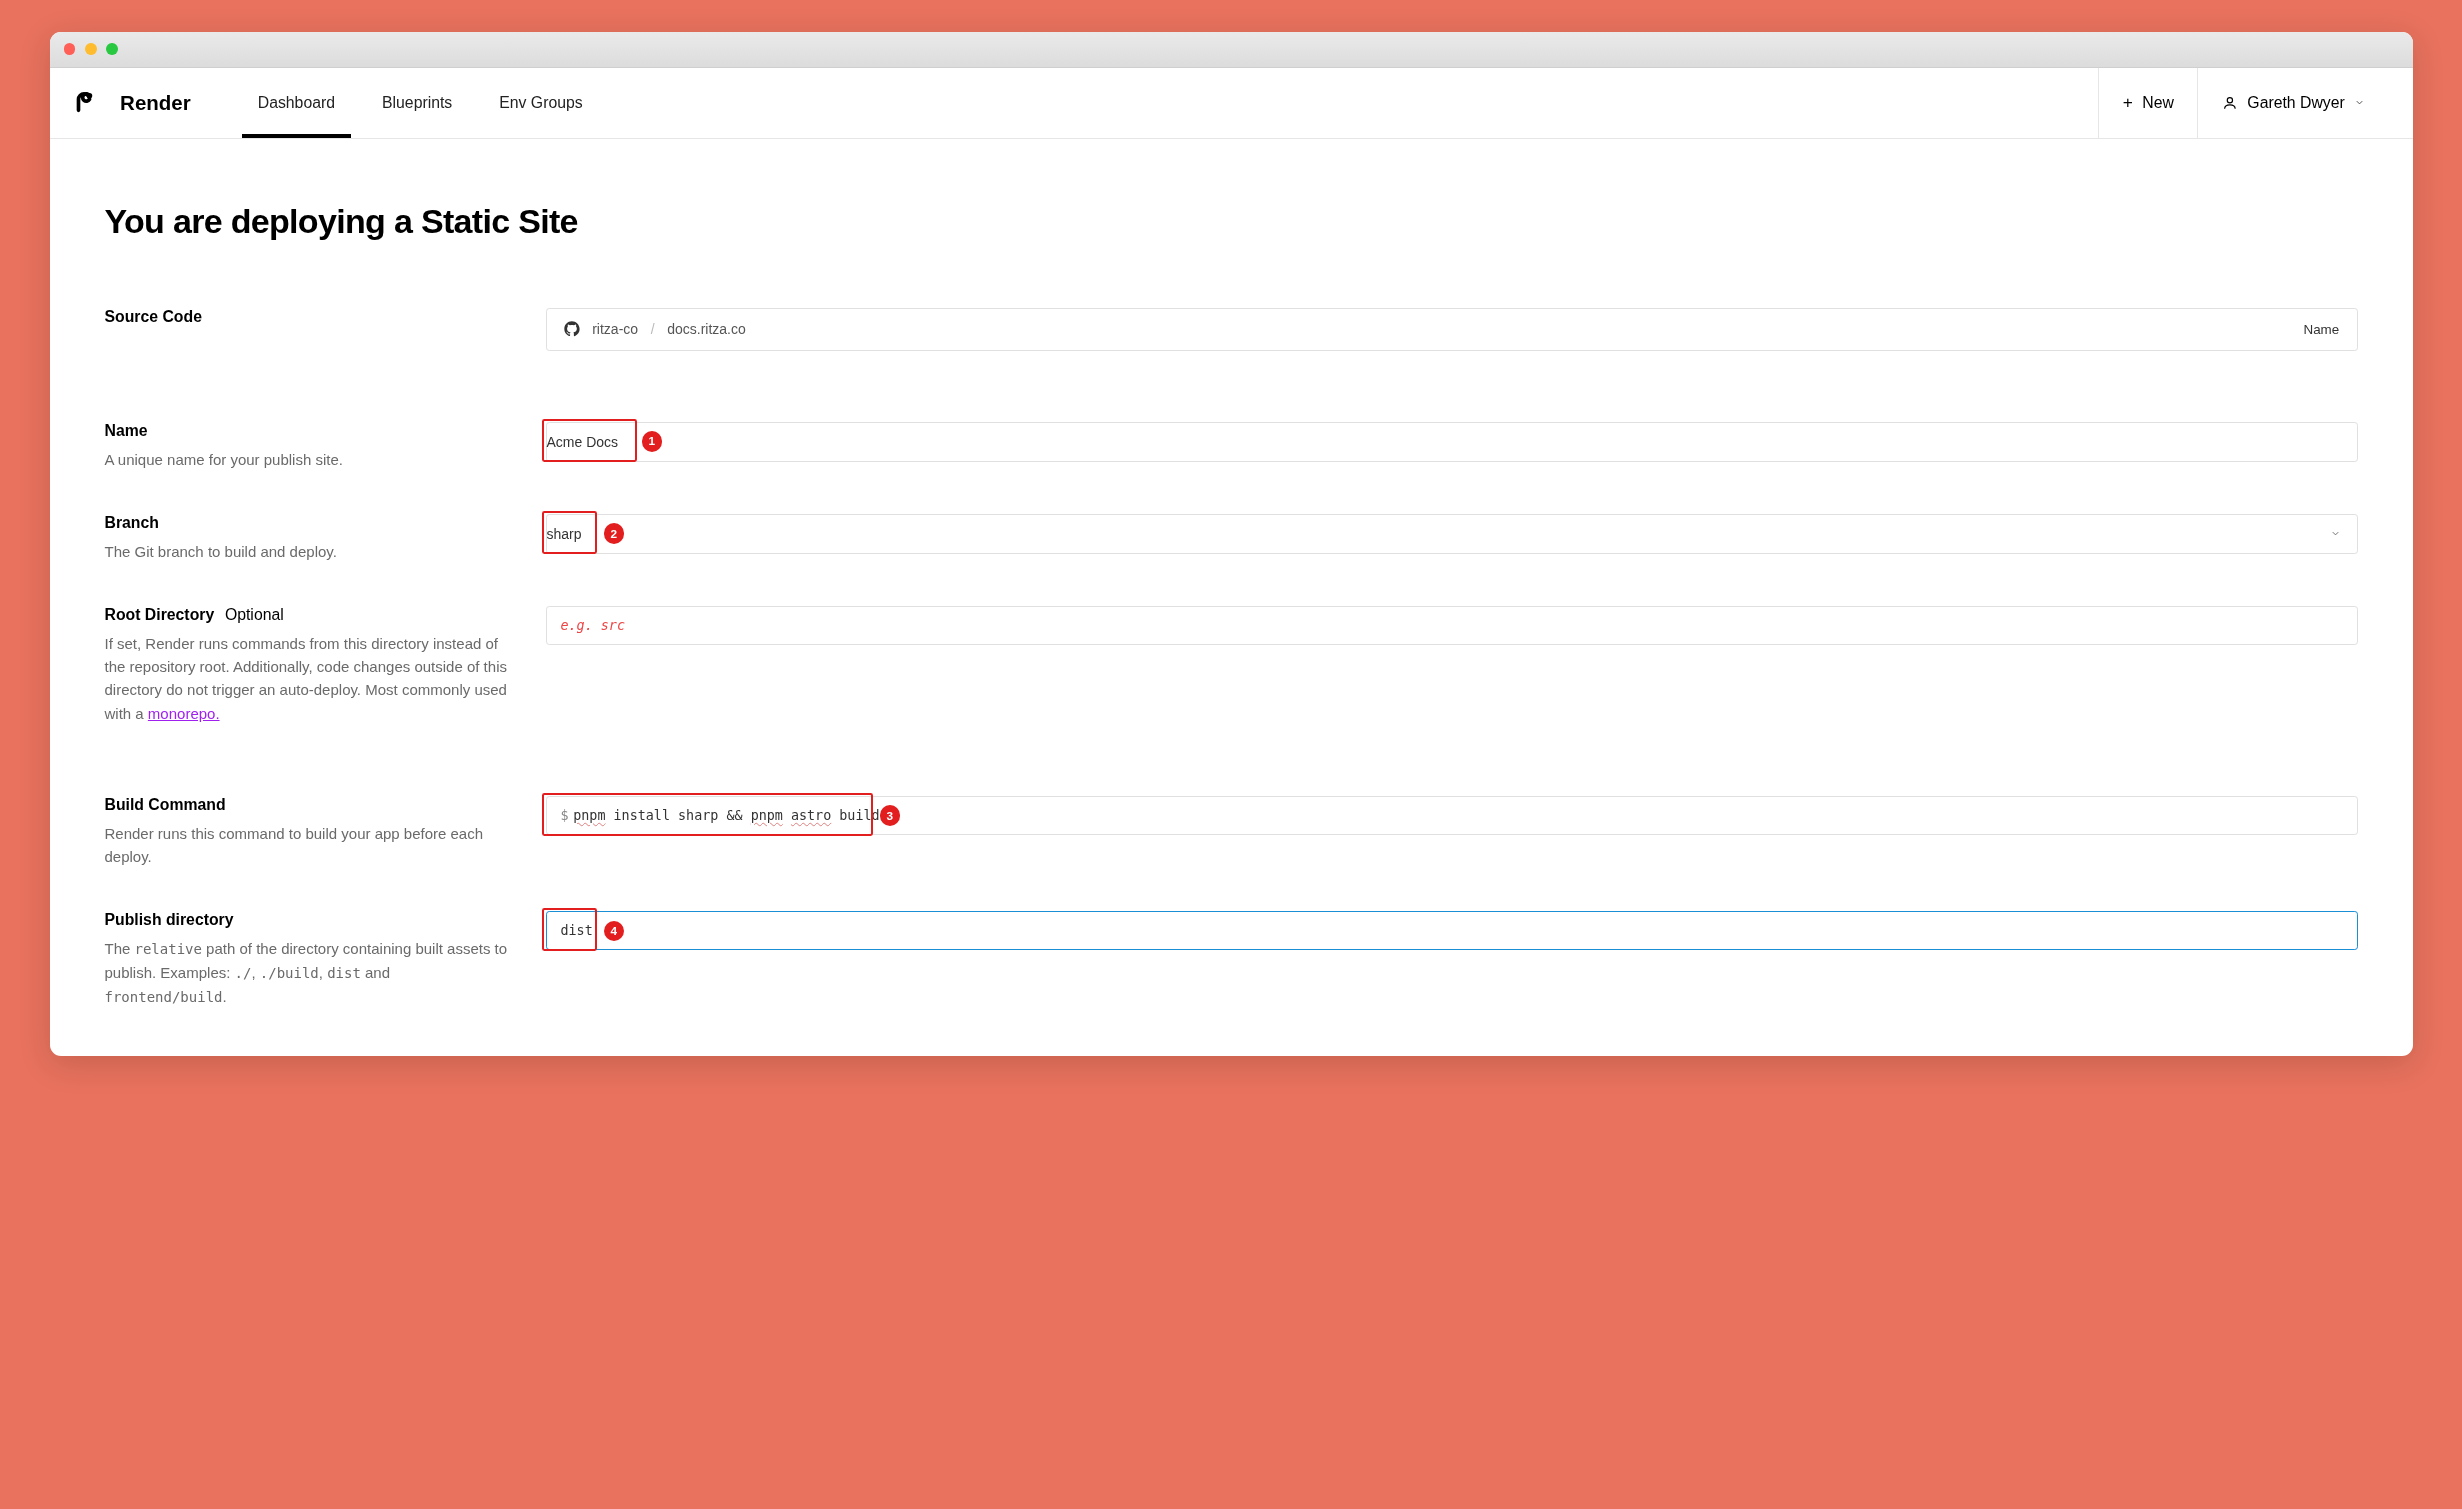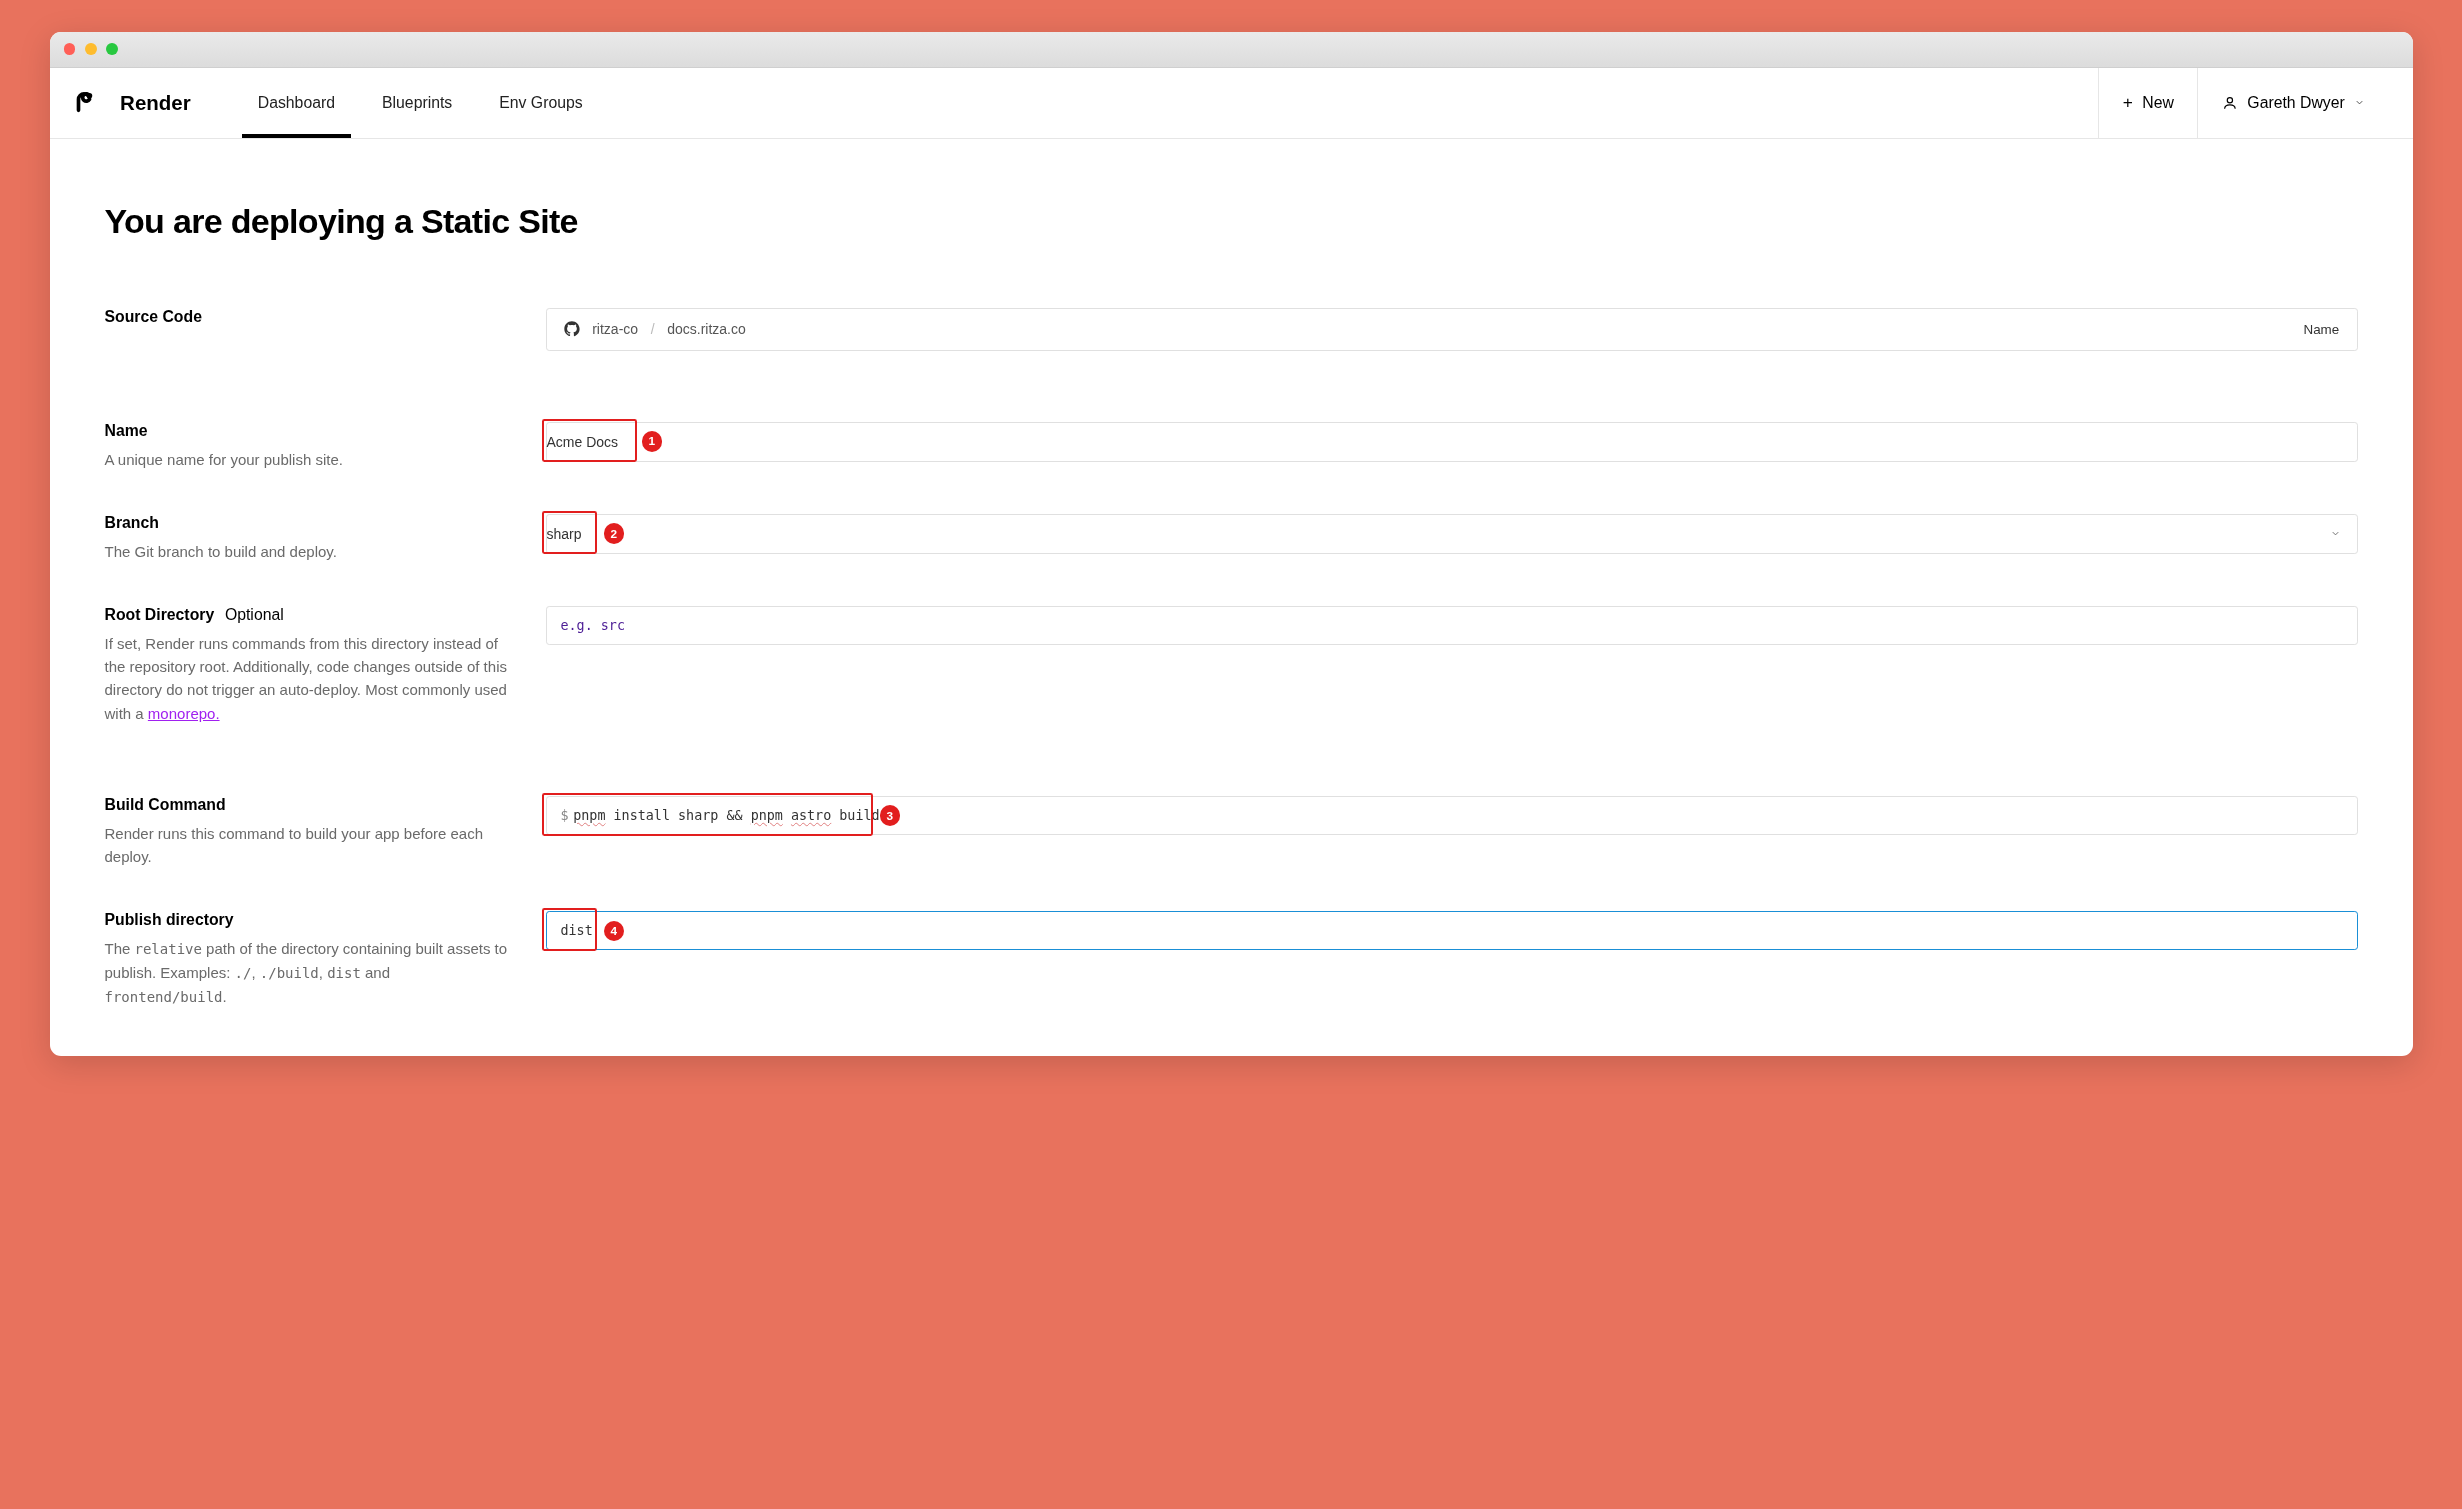--- a/index.html
+++ b/index.html
@@ -132,21 +132,21 @@
   .mono-input {
     width: 100%;
     border: 0.8px solid #e0e0e0;
     border-radius: 3.2px;
     padding: 11px 14px;
     font-family: ui-monospace, Menlo, monospace;
     font-size: 13.4px;
     color: #333;
     background: #fff;
   }
-  .mono-input.placeholder { color: #4c1d95; }
+  .mono-input.placeholder { color: #ef4444; font-style: italic; }
   .mono-input.focused { border: 1.6px solid #1a8fd6; }
 
   .highlight-box {
     position: absolute;
     border: 2.4px solid #e21e1e;
     border-radius: 2.4px;
     pointer-events: none;
   }
   .annot-badge {
     position: absolute;

